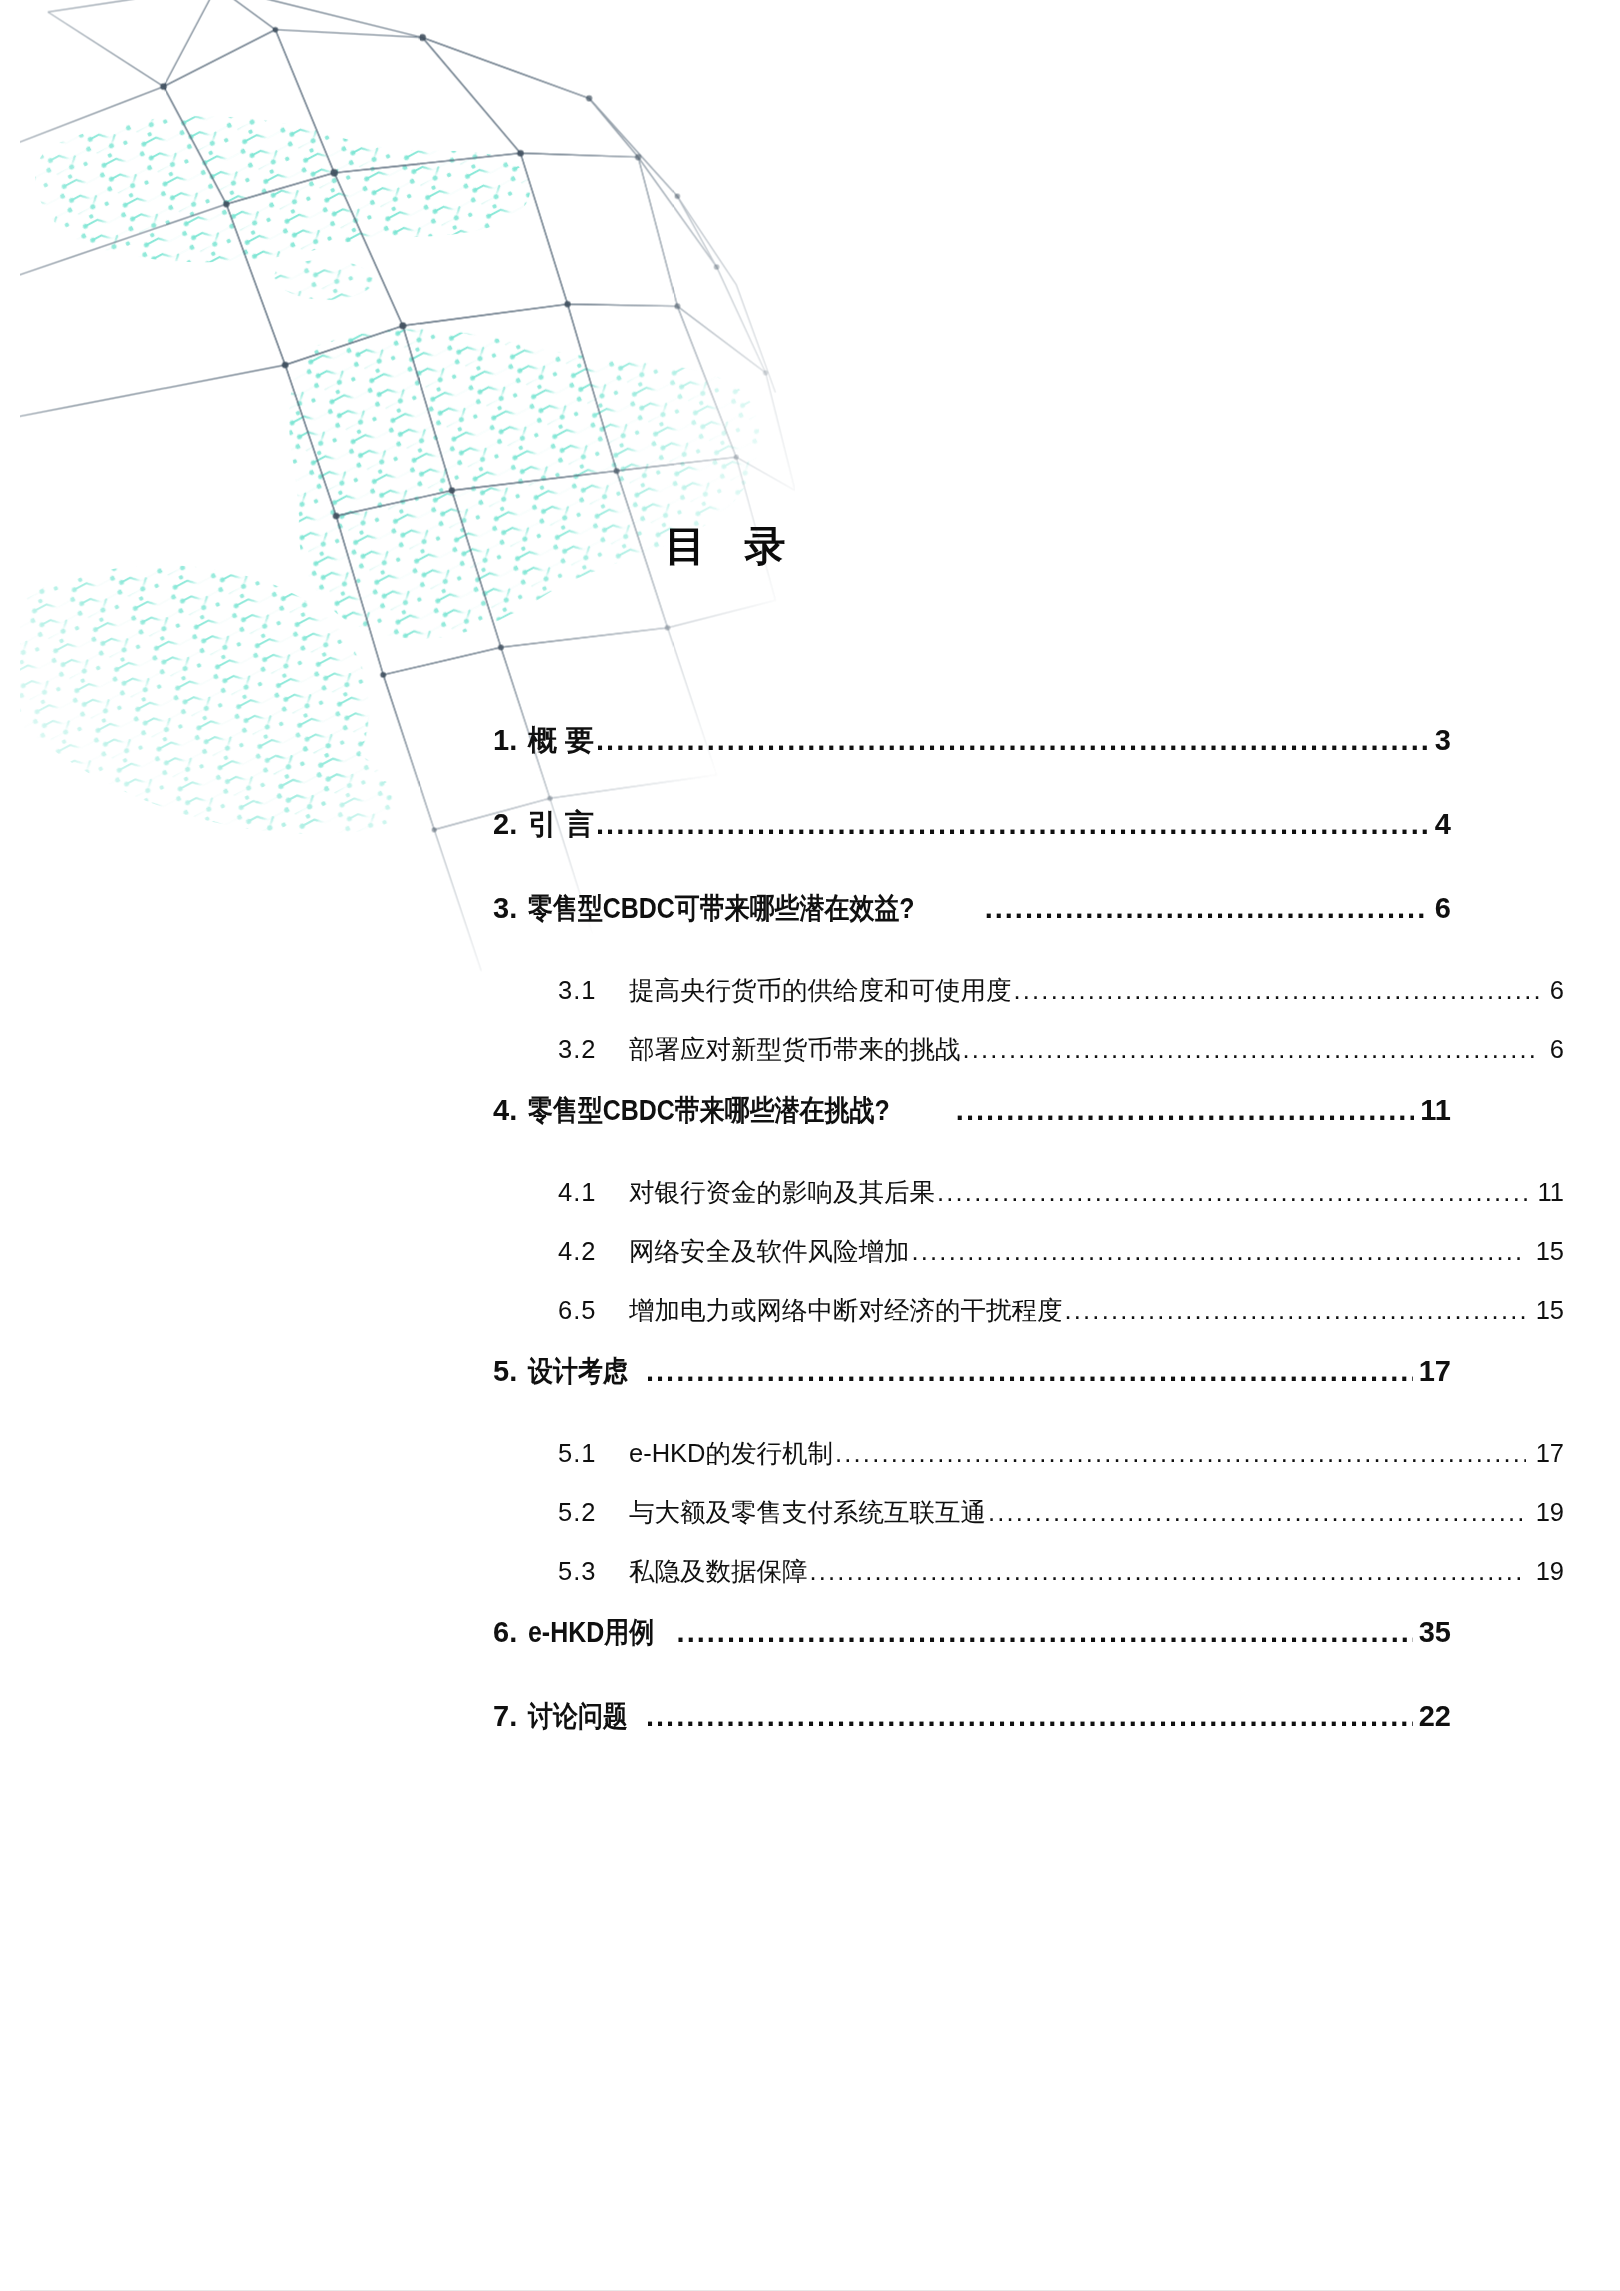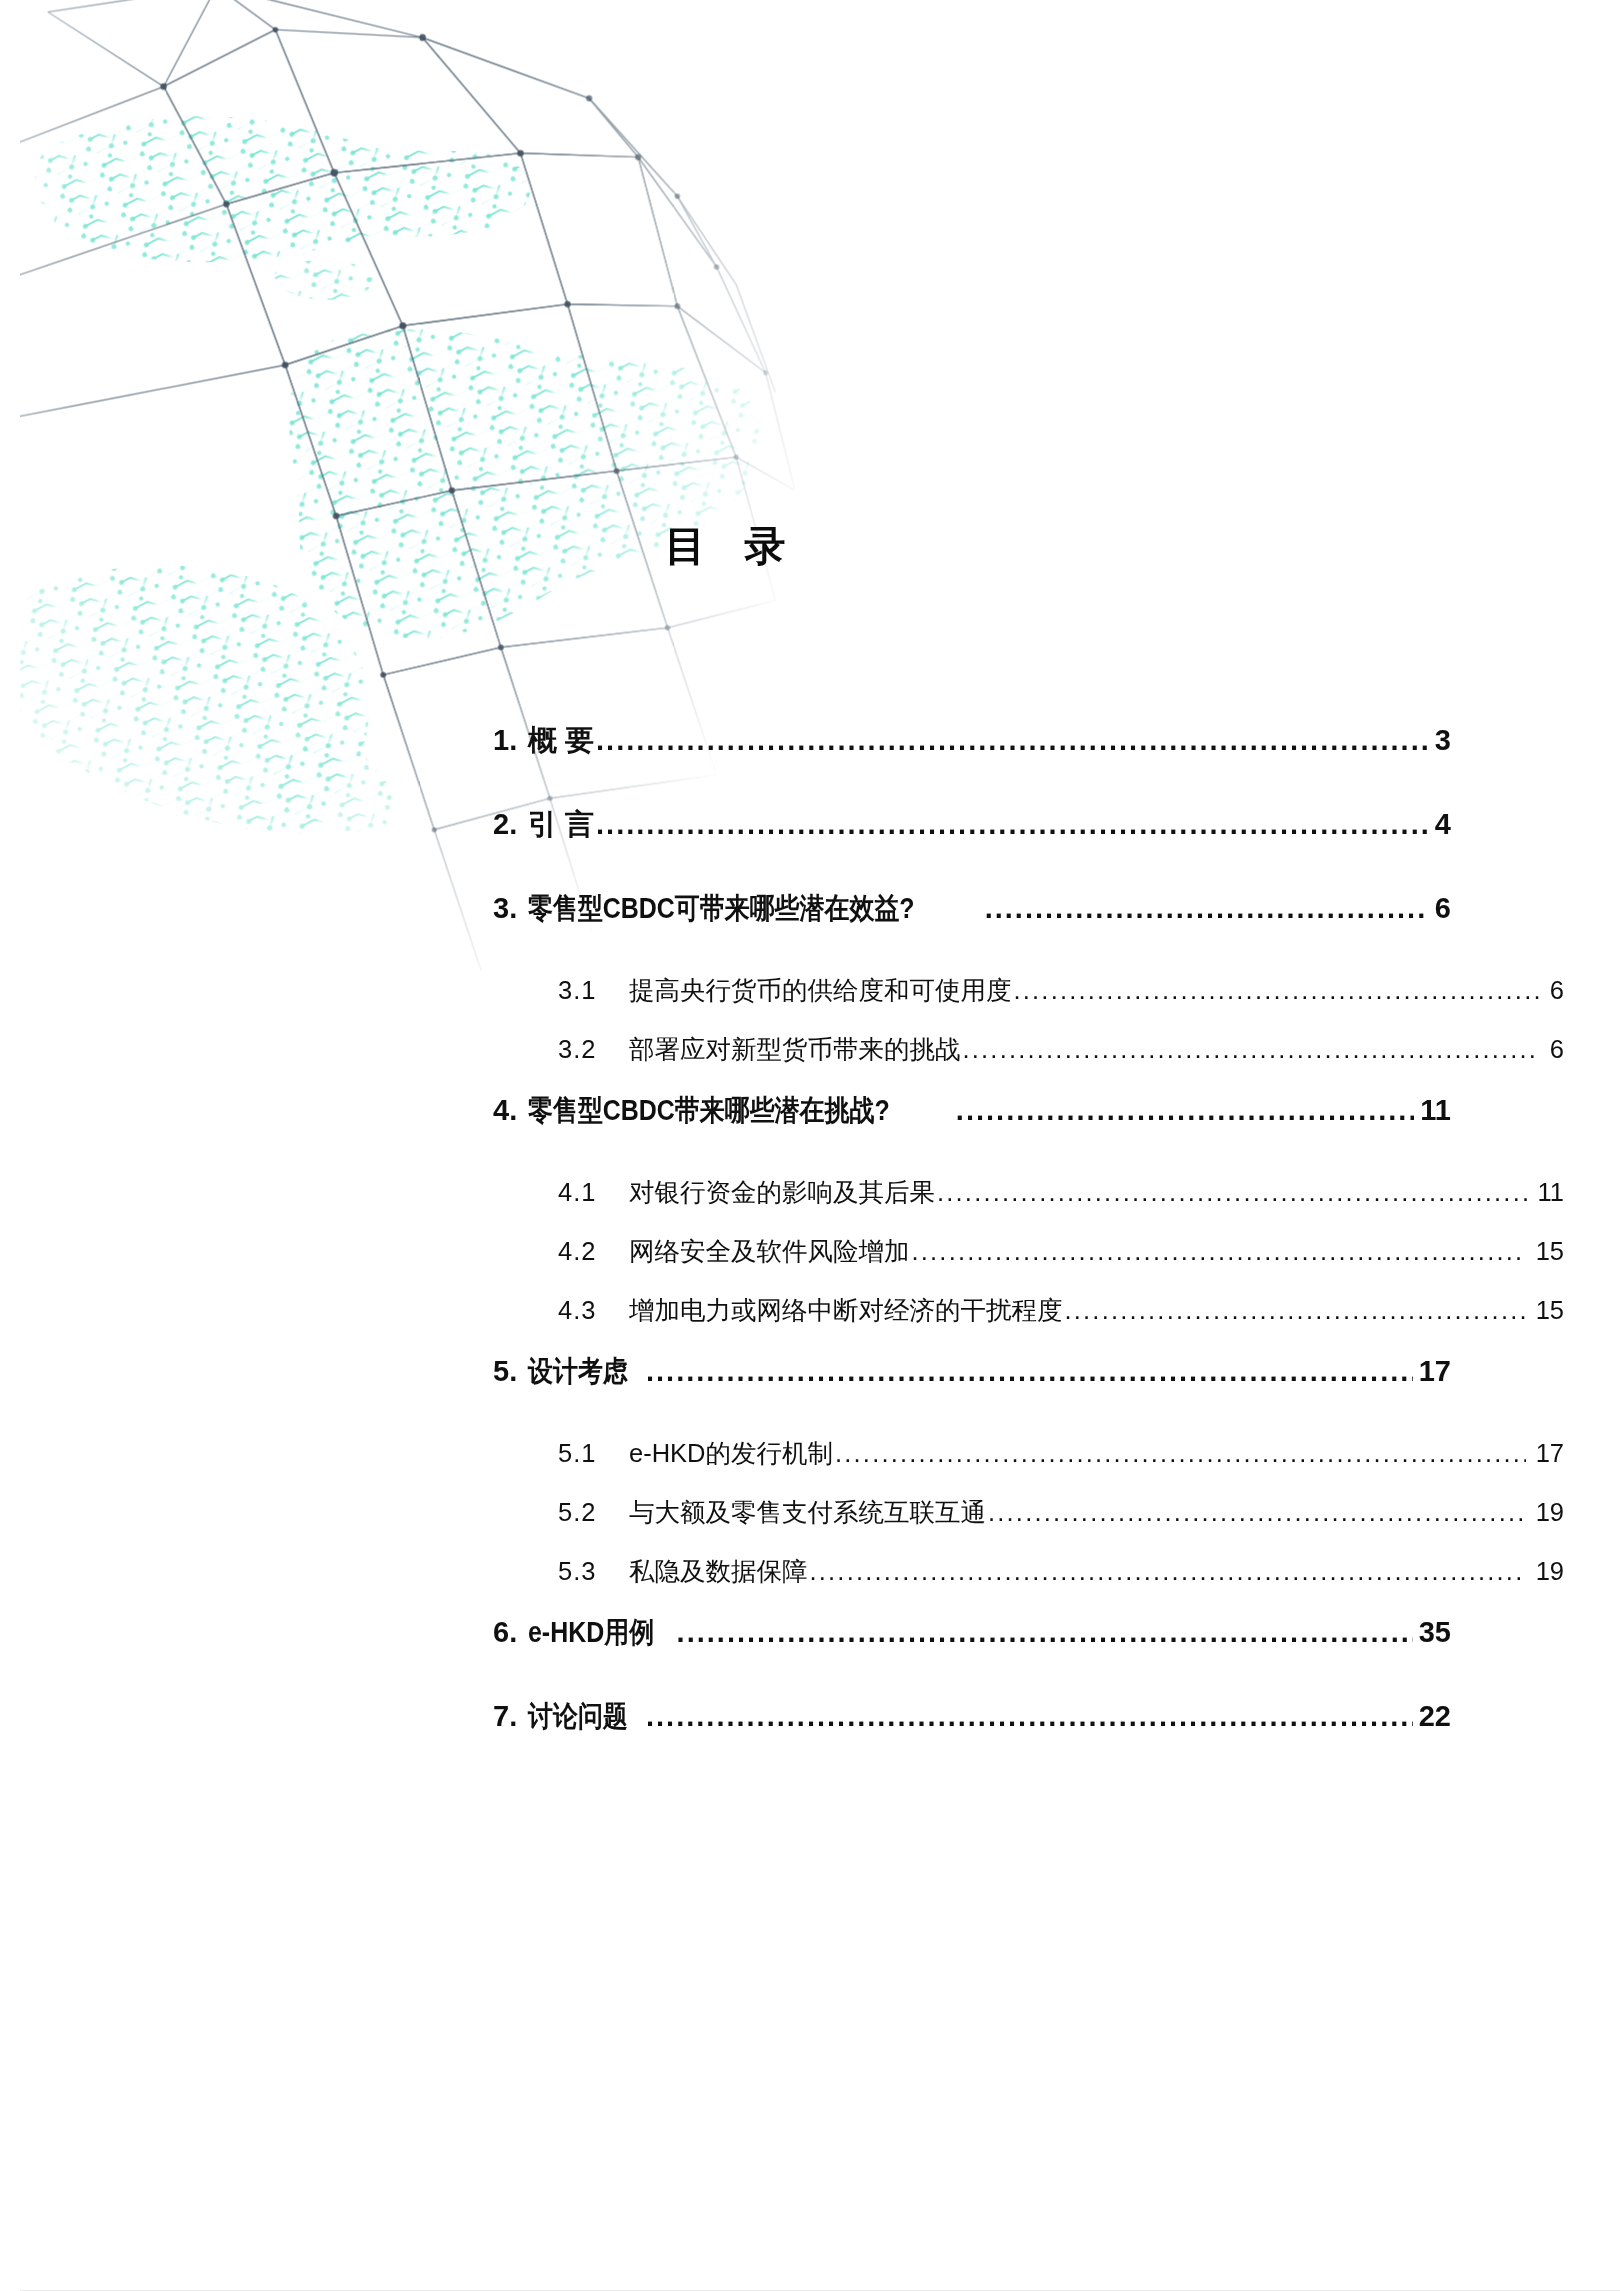--- a/index.html
+++ b/index.html
@@ -332,21 +332,21 @@
           <span class="leader"></span>
           <span class="page-num">11</span>
         </div>
         <div class="toc-row lvl2">
           <span class="num">4.2</span>
           <span class="label">网络安全及软件风险增加</span>
           <span class="leader"></span>
           <span class="page-num">15</span>
         </div>
         <div class="toc-row lvl2">
-          <span class="num">4.3</span>
+          <span class="num">6.5</span>
           <span class="label">增加电力或网络中断对经济的干扰程度</span>
           <span class="leader"></span>
           <span class="page-num">15</span>
         </div>
         <div class="toc-row lvl1">
           <span class="num">5.</span>
           <span class="label cond">设计考虑</span>
           <span class="leader"></span>
           <span class="page-num">17</span>
         </div>

